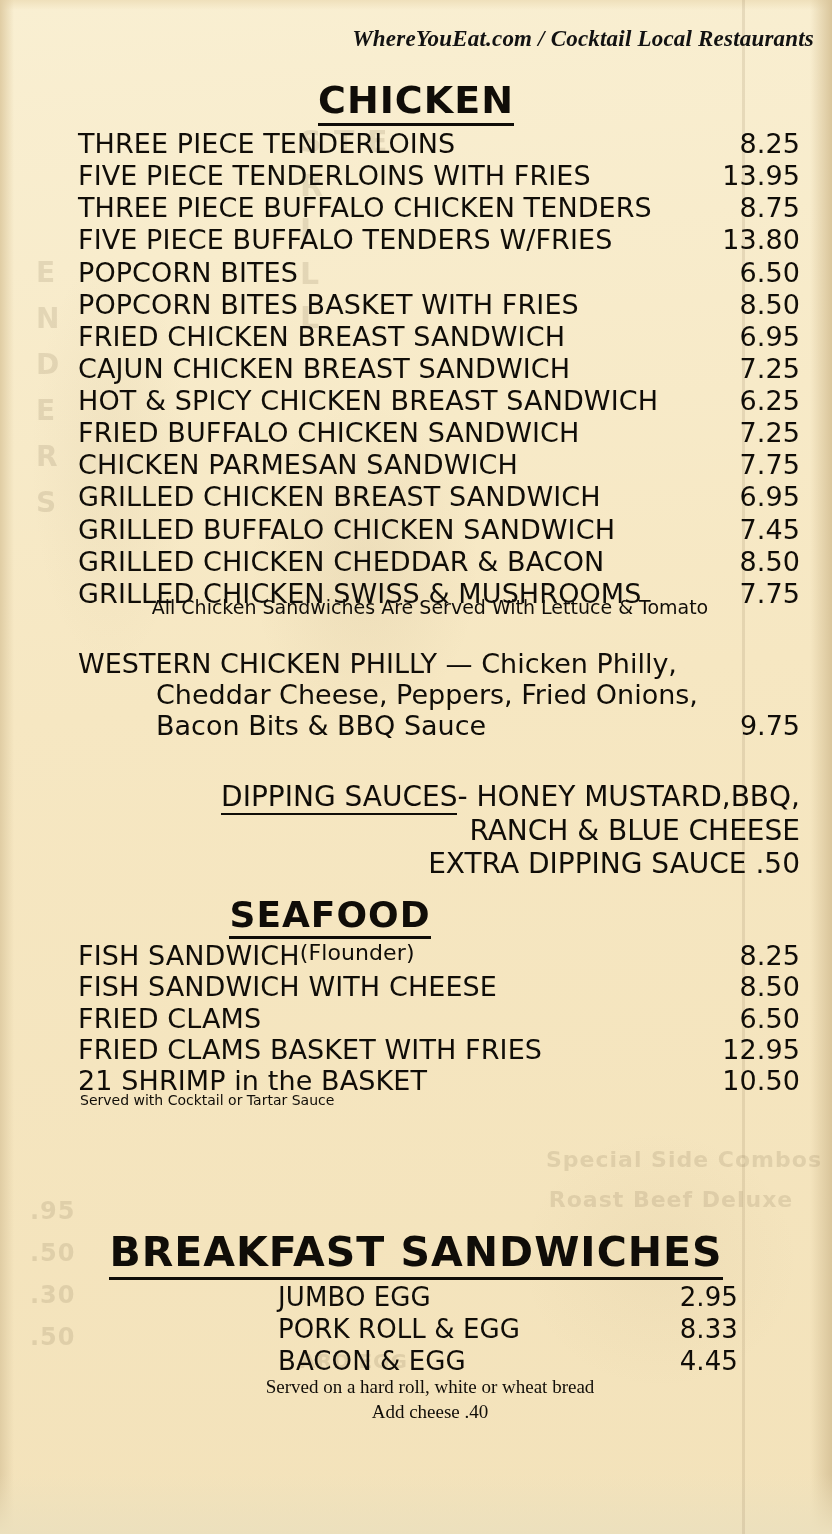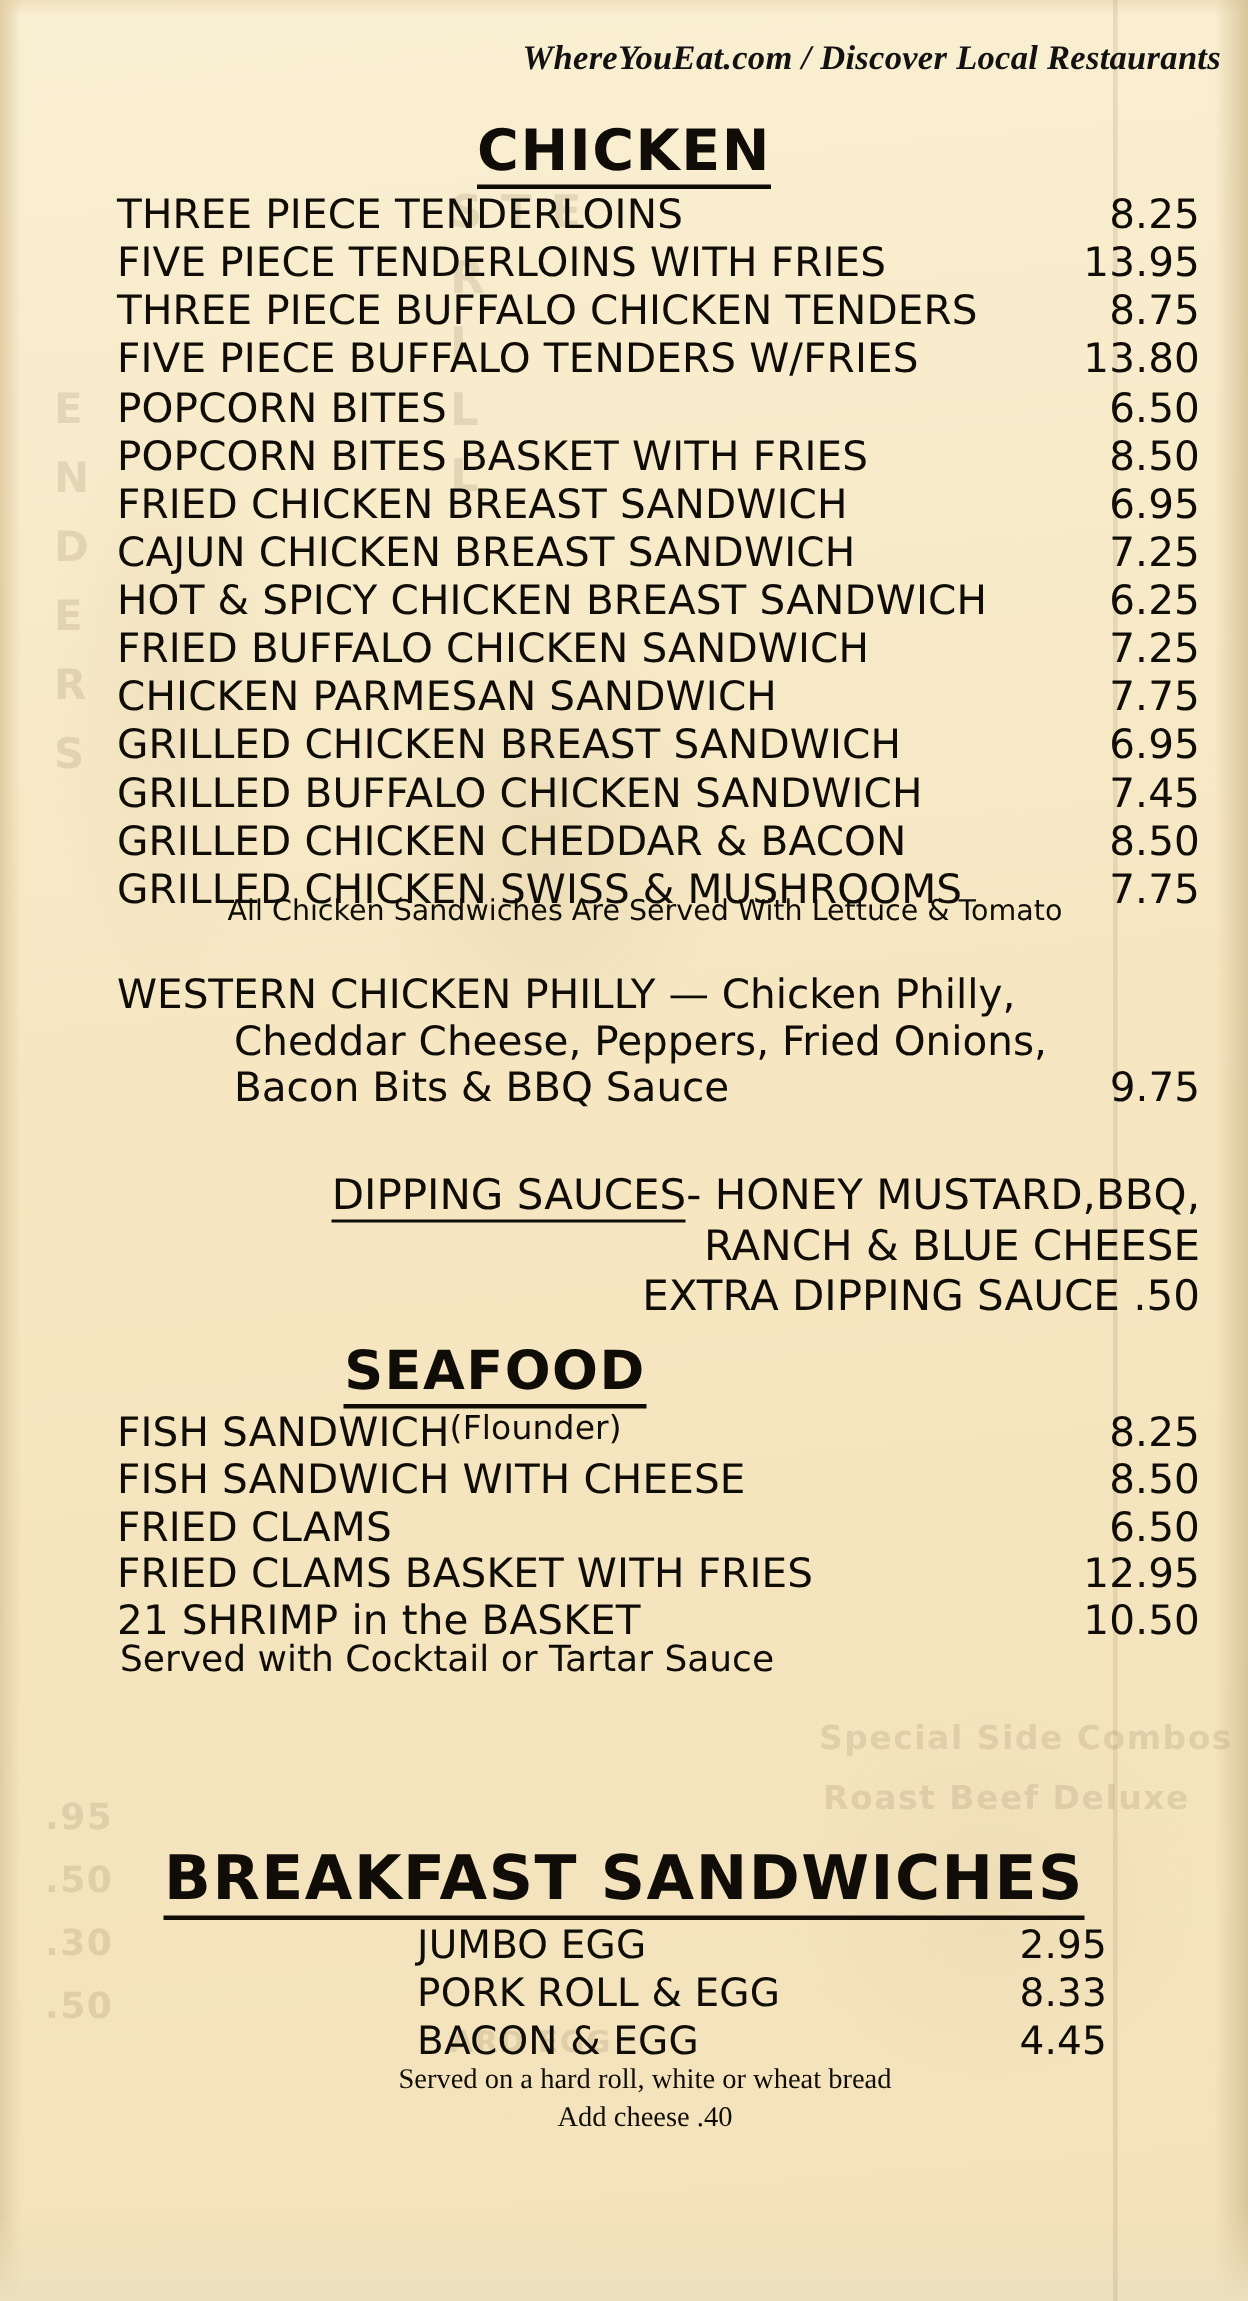--- a/index.html
+++ b/index.html
@@ -135,21 +135,21 @@
   
   #dipping { position: absolute; left: 78px; top: 780px; width: 722px; font-size: 28px; line-height: 1.2; text-align: right; }
   #dipping .u { border-bottom: 2px solid #100d08; }
 
   
   #seafood-title { position: absolute; left: 0; top: 894px; width: 660px; font-size: 36px; }
   #seafood-list { position: absolute; left: 78px; top: 940px; width: 722px; }
   #seafood-list .row { line-height: 1.16; }
   #seafood-list .price { width: 96px; }
   #seafood-list .paren { font-size: 22px; }
-  #seafood-note { position: absolute; left: 80px; top: 1092px; font-size: 24px; }
+  #seafood-note { position: absolute; left: 80px; top: 1092px; font-size: 14px; }
 
   
   #breakfast-title { position: absolute; left: 0; top: 1228px; width: 832px; font-size: 41px; }
   #breakfast-list { position: absolute; left: 278px; top: 1282px; width: 460px; }
   #breakfast-list .row { font-size: 26px; line-height: 1.23; }
   #breakfast-list .price { width: 86px; }
   #breakfast-note { position: absolute; left: 80px; top: 1375px; width: 700px; text-align: center; }
   #breakfast-note div { line-height: 1.3; font-family: Liberation Serif, serif; }
 </style>
 </head>
@@ -178,21 +178,21 @@
 L
 L</div>
   <div class="bleed" style="left:520px; top:1140px; font-size:22px; line-height:40px; text-align:center;">   Special Side Combos
 Roast Beef Deluxe</div>
   <div class="bleed" style="left:30px; top:1190px; font-size:24px; line-height:42px;">.95
 .50
 .30
 .50</div>
   <div class="bleed" style="left:300px; top:1330px; font-size:20px; line-height:38px;margin-top:12px;">ARD EGG</div>
 
-  <div class="watermark">WhereYouEat.com / Discover Local Restaurants</div>
+  <div class="watermark">WhereYouEat.com / Cocktail Local Restaurants</div>
 
   <div class="content">
 
     <div class="section-title" id="chicken-title">
       <span>CHICKEN</span>
     </div>
 
     <ul class="menu-list" id="chicken-list">
       <li class="row">
         <span class="name">THREE PIECE TENDERLOINS</span>

